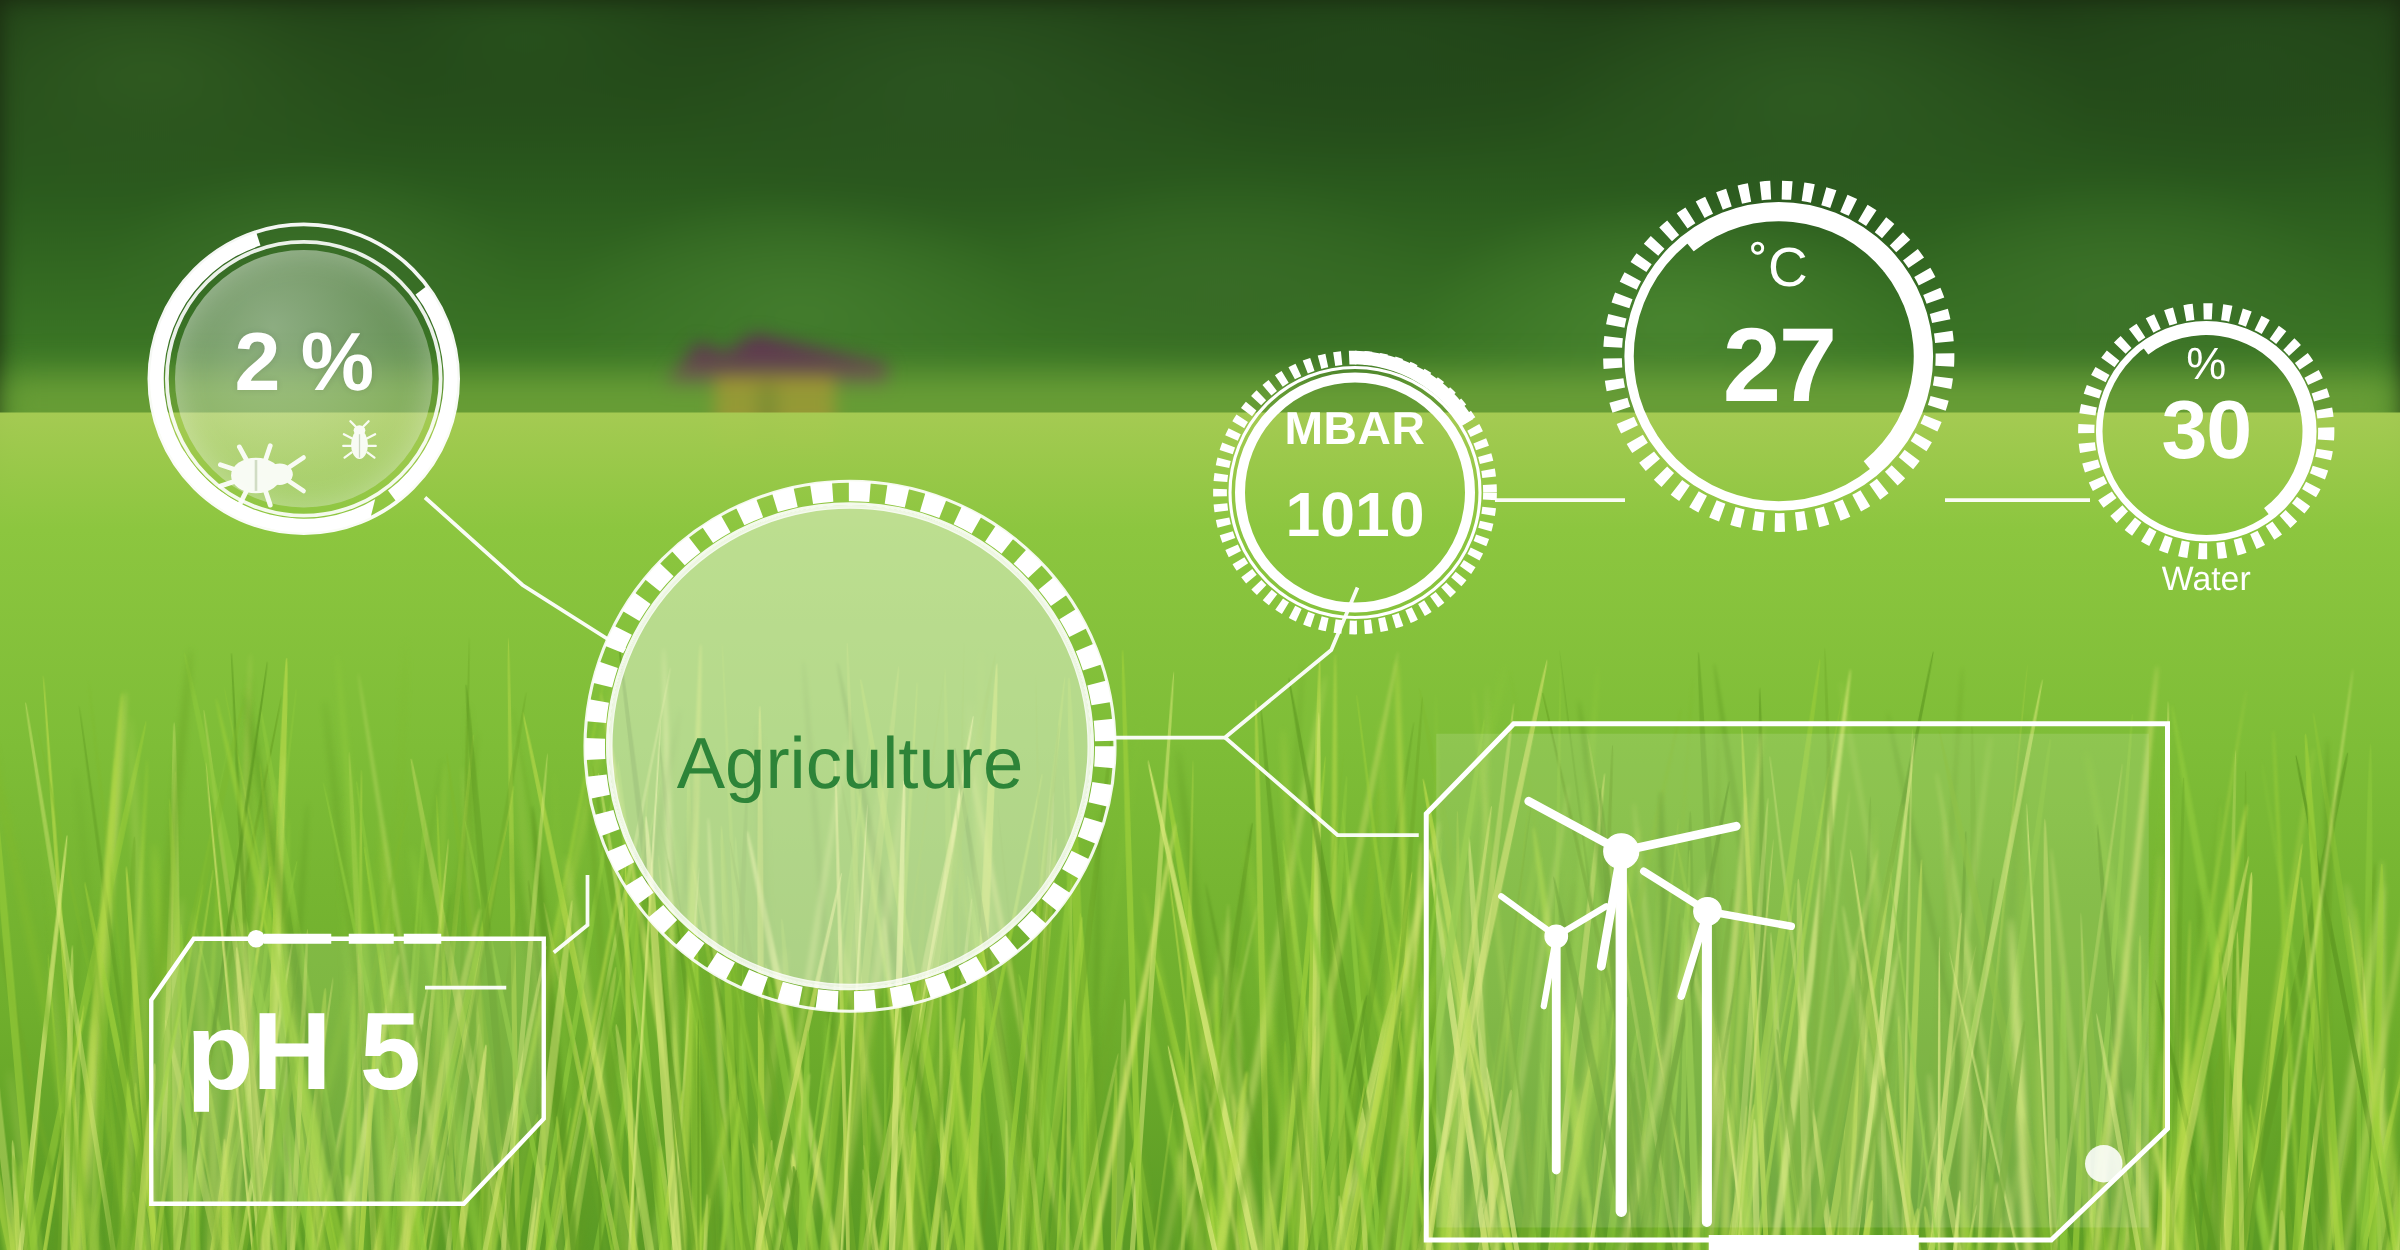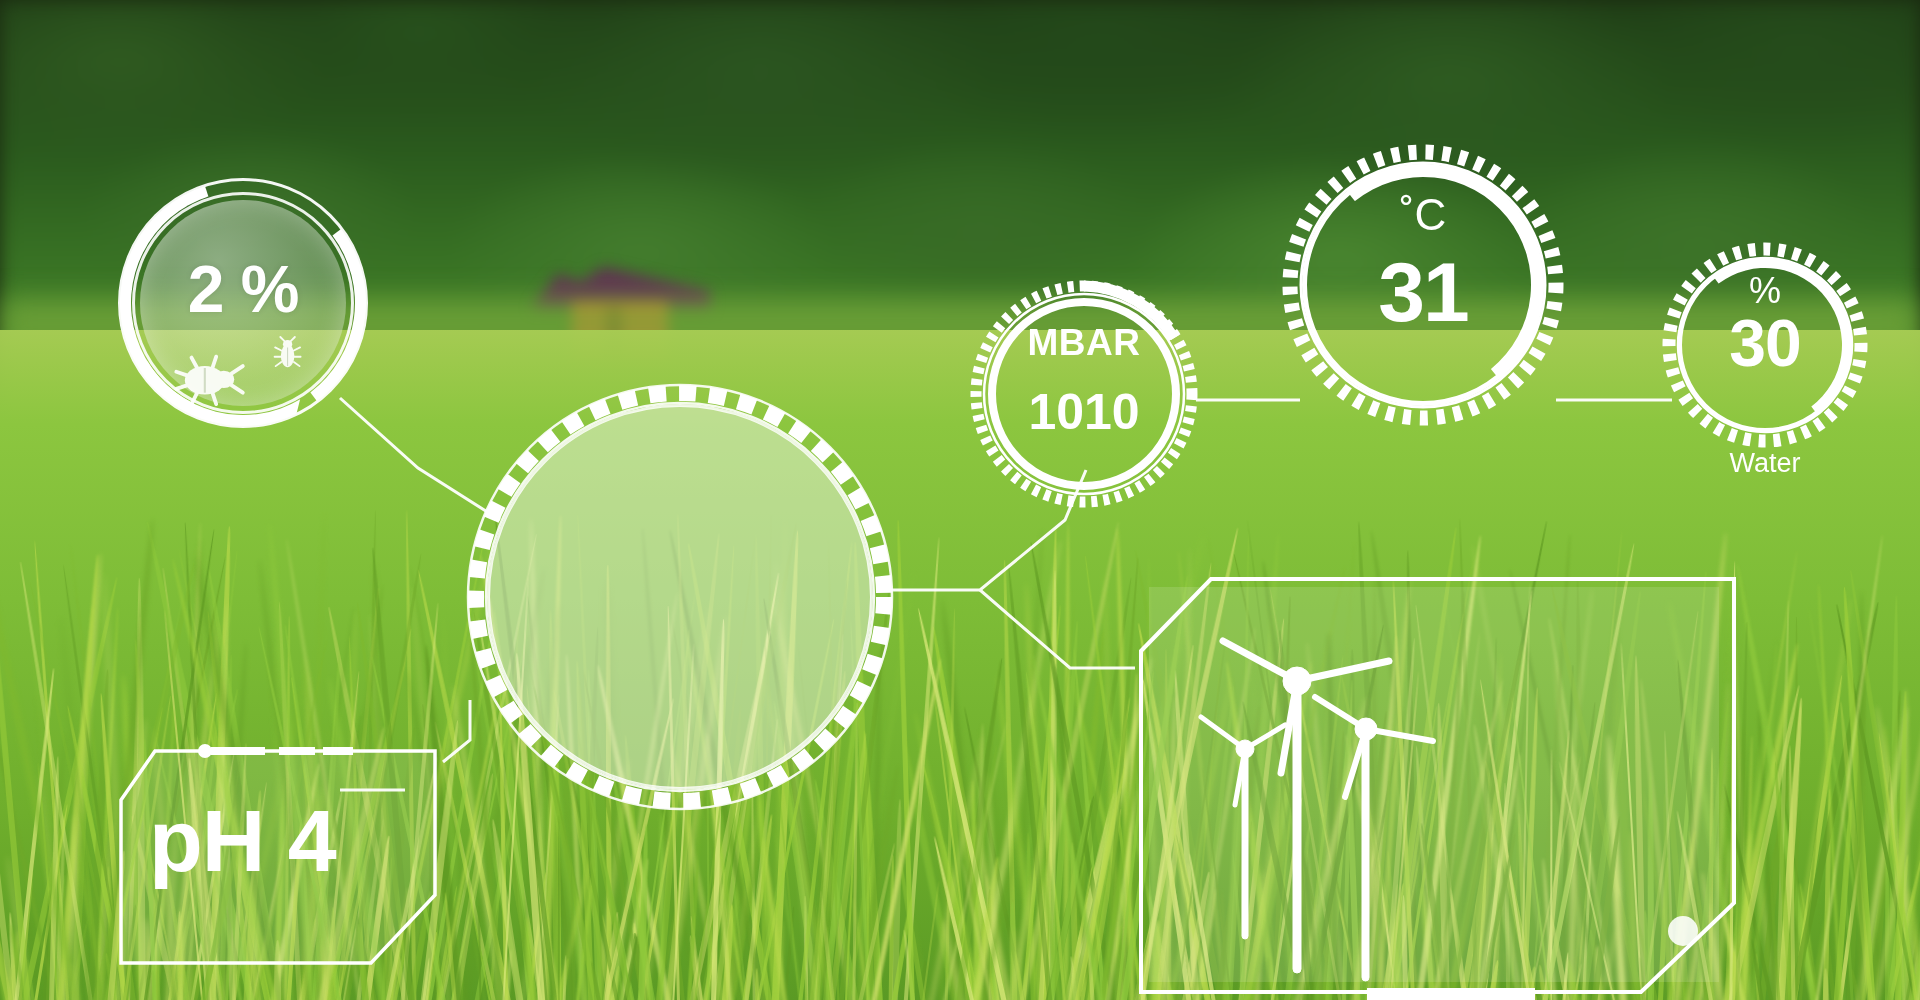--- a/index.html
+++ b/index.html
@@ -1110,21 +1110,21 @@
   </div>
 
   <div class="gauge" id="temperature-gauge">
     <svg style="position:absolute;left:0;top:0;" width="290" height="290">
       <circle cx="145" cy="145" r="133" fill="none" stroke="#ffffff" stroke-width="15" stroke-dasharray="8 9"></circle>
       <circle cx="145" cy="145" r="122" fill="none" stroke="#ffffff" stroke-width="3"></circle>
     </svg>
     <div class="body"></div>
     <div class="prog"></div>
     <div class="unit">˚C</div>
-    <div class="val">31</div>
+    <div class="val">27</div>
   </div>
 
   <div class="gauge" id="water-gauge">
     <svg style="position:absolute;left:0;top:0;" width="210" height="210">
       <circle cx="105" cy="105" r="96" fill="none" stroke="#ffffff" stroke-width="13" stroke-dasharray="7 8"></circle>
       <circle cx="105" cy="105" r="87" fill="none" stroke="#ffffff" stroke-width="2.5"></circle>
     </svg>
     <div class="body"></div>
     <div class="prog"></div>
     <div class="unit">%</div>
@@ -1133,31 +1133,32 @@
   </div>
 
   <div class="gauge" id="hub">
     <div class="fill"></div>
     <svg style="position:absolute;left:0;top:0;" width="430" height="430">
       <circle cx="215" cy="215" r="204" fill="none" stroke="#ffffff" stroke-width="16" stroke-dasharray="17 13"></circle>
       <circle cx="215" cy="215" r="212" fill="none" stroke="#ffffff" stroke-width="2.5" opacity=".9"></circle>
       <circle cx="215" cy="215" r="194" fill="none" stroke="#ffffff" stroke-width="2.5" opacity=".9"></circle>
     </svg>
     <div class="edge"></div>
+    <div class="sub">Agriculture</div>
   </div>
 
   <div class="panel" id="ph-panel">
     <svg style="position:absolute;left:0;top:0;" width="330" height="225">
       <path d="M 8 55 L 42 6 L 322 6 L 322 150 L 258 218 L 8 218 Z" fill="rgba(255,255,255,0.10)" stroke="#ffffff" stroke-width="3.5"></path>
       <rect x="98" y="2" width="54" height="8" fill="#ffffff"></rect>
       <rect x="166" y="2" width="36" height="8" fill="#ffffff"></rect>
       <rect x="210" y="2" width="30" height="8" fill="#ffffff"></rect>
       <circle cx="92" cy="6" r="7" fill="#ffffff"></circle>
     </svg>
-    <div class="val">pH 4</div>
+    <div class="val">pH 5</div>
   </div>
 
   <div class="panel" id="wind-panel">
     <div class="fill"></div>
     <svg style="position:absolute;left:0;top:0;" width="605" height="425">
       <path d="M 6 78 L 76 6 L 599 6 L 599 330 L 506 419 L 6 419 Z" fill="none" stroke="#ffffff" stroke-width="4"></path>
     </svg>
 
     <svg style="position:absolute;left:42px;top:48px;" width="330" height="350">
       <g stroke="#ffffff" fill="#ffffff">

